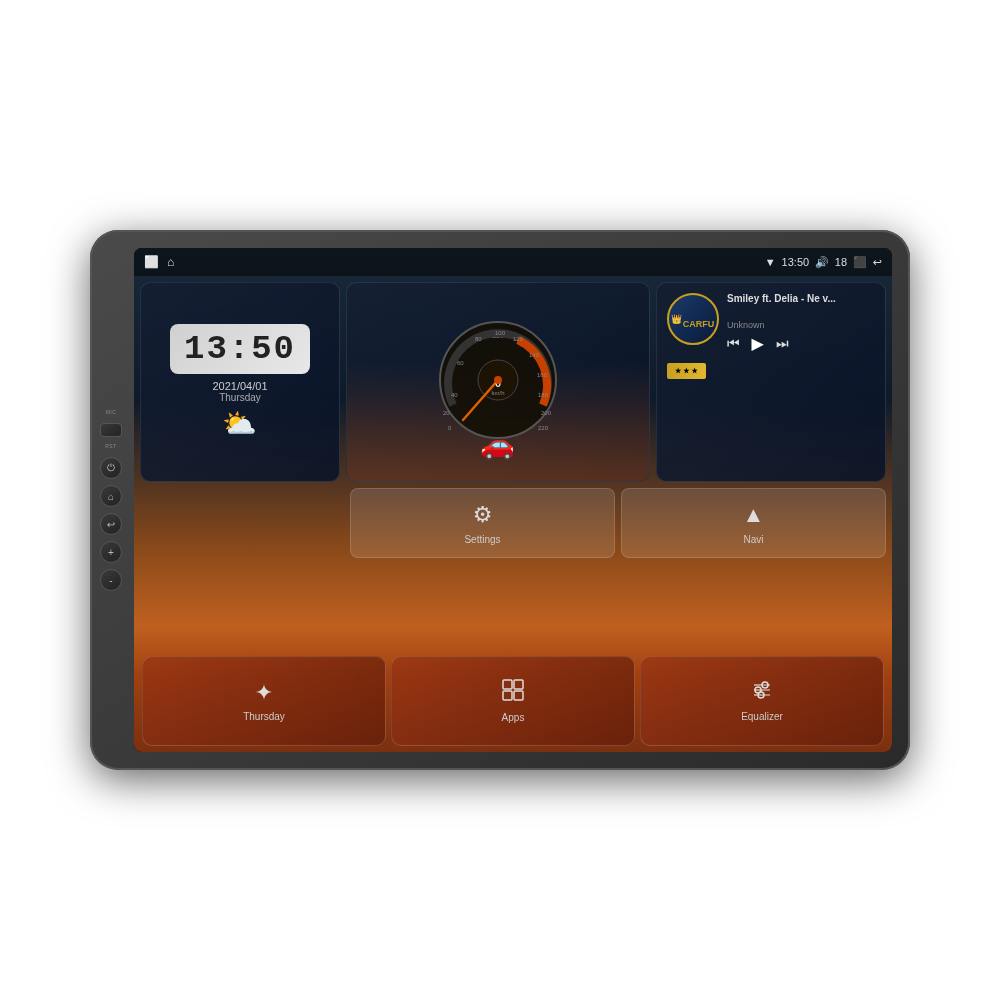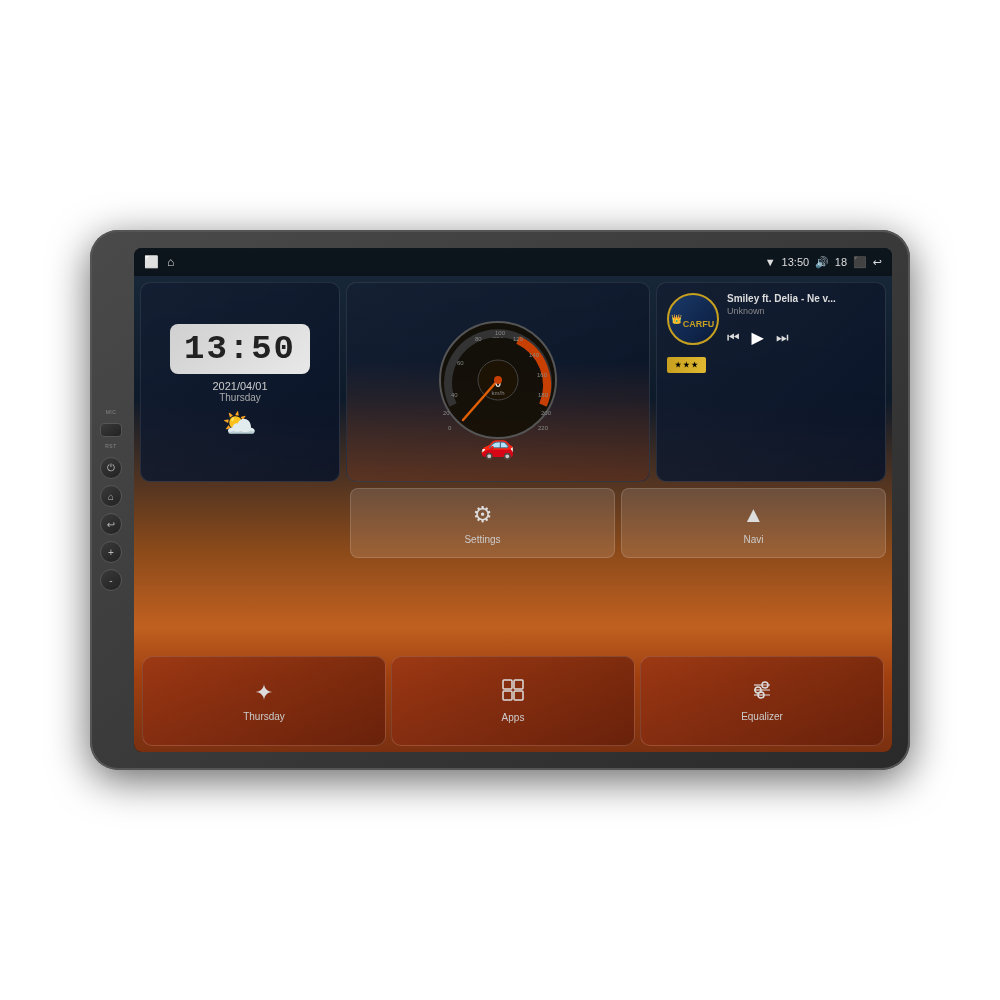--- a/index.html
+++ b/index.html
@@ -252,27 +252,27 @@
     }
 
     .music-info {
       flex: 1;
     }
 
     .music-title {
       color: #ddd;
       font-size: 10px;
       font-weight: bold;
-      margin-bottom: 2px;
+      margin-bottom: 16px;
     }
 
     .music-artist {
       color: #888;
       font-size: 9px;
-      margin-bottom: 12px;
+      margin-bottom: 4px;
     }
 
     .music-controls {
       display: flex;
       align-items: center;
       gap: 12px;
       margin-top: 4px;
     }
 
     .music-btn {

